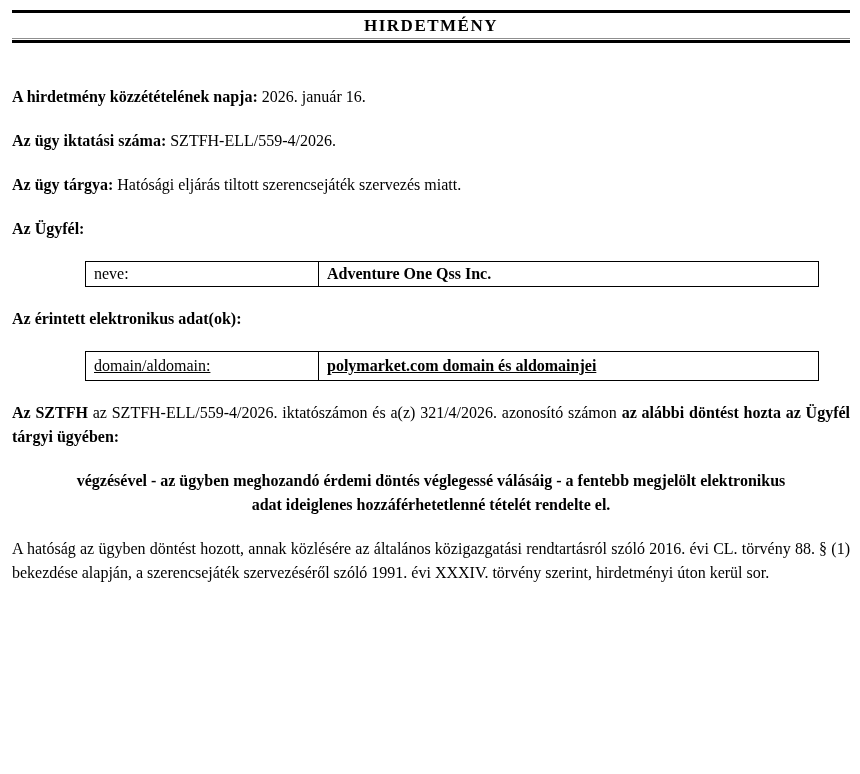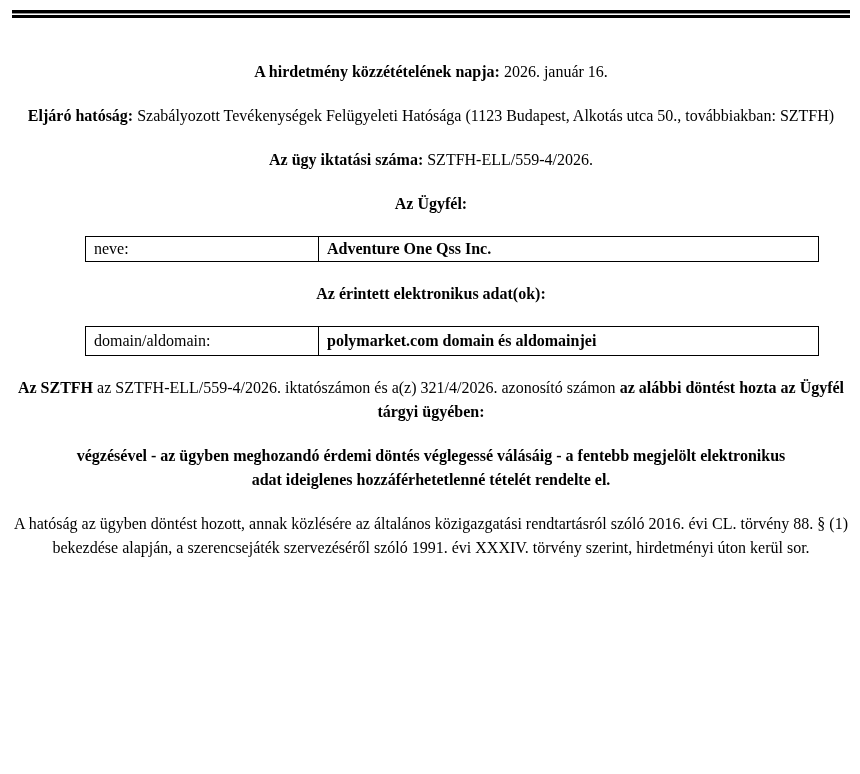--- a/index.html
+++ b/index.html
@@ -16,63 +16,64 @@
   .rule-top { height: 3px; background: #000000; }
   .doc-title {
     text-align: center; font-weight: bold; font-size: 17px;
     letter-spacing: 1.5px; line-height: 20px; padding: 3px 0 2px 0;
   }
   .rule-bottom {
     height: 5px; border-top: 1px solid #8f8f8f; border-bottom: 3px solid #000000;
   }
 
   
-  p.block { line-height: 24px; margin: 0 0 20px 0; text-align: center; }
+  p.block { line-height: 24px; margin: 0 0 20px 0; }
   .justify { text-align: justify; }
   .label { font-weight: bold; }
   .center-bold { text-align: center; font-weight: bold; padding: 0 56px; }
 
   
   table.data-table {
     border-collapse: collapse; table-layout: fixed;
     width: 734px; margin: 0 12px 20px 73px;
   }
   table.data-table td {
     border: 1px solid #000000; padding: 2px 8px;
     line-height: 20px; vertical-align: top; overflow: hidden;
   }
   table.data-table td.key { width: 233px; }
   table.data-table td.val { font-weight: bold; }
-  table.data-table.single-row td { padding: 4px 8px; }
+  table.data-table.single-row td { padding: 4px 8px; text-decoration: underline; }
 </style>
 </head>
 <body>
 
 <div class="page">
 
   <div class="doc-header">
     <div class="rule-top"></div>
+    <div class="doc-title">HIRDETMÉNY</div>
     <div class="rule-bottom"></div>
   </div>
 
   <p class="block">
     <b class="label">A hirdetmény közzétételének napja:</b>
     <span>2026. január 16.</span>
   </p>
 
-  <p class="block justify">
-    <b class="label">Eljáró hatóság:</b>
-    <span>Szabályozott Tevékenységek Felügyeleti Hatósága (1123 Budapest, Alkotás utca 50., továbbiakban: SZTFH)</span>
-  </p>
 
   <p class="block">
     <b class="label">Az ügy iktatási száma:</b>
     <span>SZTFH-ELL/559-4/2026.</span>
   </p>
 
+  <p class="block">
+    <b class="label">Az ügy tárgya:</b>
+    <span>Hatósági eljárás tiltott szerencsejáték szervezés miatt.</span>
+  </p>
 
   <p class="block label">Az Ügyfél:</p>
 
   <table class="data-table">
     <tbody>
       <tr>
         <td class="key">neve:</td>
         <td class="val">Adventure One Qss Inc.</td>
       </tr>
     </tbody>

